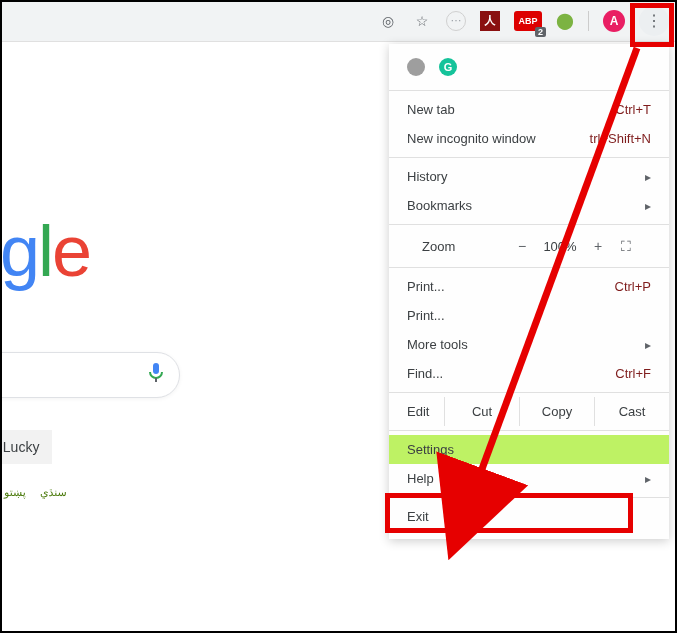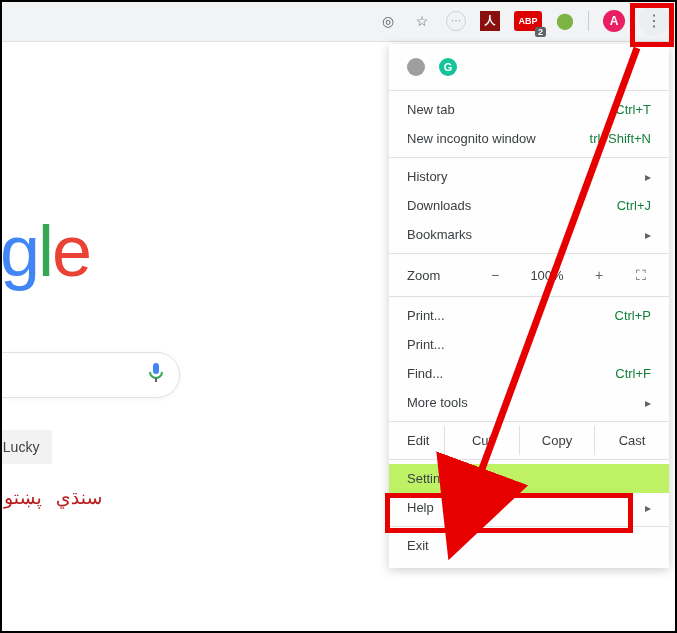--- a/index.html
+++ b/index.html
@@ -93,21 +93,21 @@
     background:#f2f2f2; color:#3c4043;
     border:1px solid #f2f2f2;
     padding:8px 12px; font-size:14px;
     cursor:pointer;
     margin-left:-60px;
   }
   .lang-row {
     margin-top:22px;
     display:flex; gap:14px; padding-left:4px;
   }
-  .lang-row span { color:#b91c1c; font-size:19px; cursor:pointer; }
+  .lang-row span { color:#4d7c0f; font-size:11px; cursor:pointer; }
 
   
   .menu {
     position:absolute; top:44px; right:8px; width:280px;
     background:#fefefe;
     box-shadow:0 2px 10px rgba(0,0,0,0.2);
     padding-top:8px; padding-bottom:8px;
     z-index:40;
     font-size:13px;
   }
@@ -117,32 +117,32 @@
   .menu-globe { width:18px;height:18px;border-radius:50%;background:#9e9e9e; display:inline-block;}
   .menu-gram { width:18px;height:18px;border-radius:50%;background:#15c39a;color:#fff;display:flex;align-items:center;justify-content:center;font-size:11px;font-weight:bold;}
   .menu hr { border:none; border-top:1px solid #e0e0e0; margin:4px 0; }
   .menu-item {
     display:flex; justify-content:space-between; align-items:flex-end;
     padding:7px 18px; cursor:pointer;
   }
   .menu-item.highlight { background:#bef264; }
   .menu-item.sub::after { content:"▸"; color:#5f6368; font-size:12px; }
   .zoom-row {
-    display:flex; align-items:center; padding:7px 18px; gap:22px;
+    display:flex; align-items:center; padding:7px 33px; gap:8px;
   }
   .zoom-row .spacer { flex:1; }
   .zoom-btn { width:20px;height:20px;display:flex;align-items:center;justify-content:center;color:#5f6368;cursor:pointer;font-size:14px;}
   .zoom-val { width:40px; text-align:center; }
   .edit-row { display:flex; align-items:stretch; padding:0; }
   .edit-row .label { padding:7px 0 7px 18px; flex:0 0 55px; }
   .edit-row .cell {
     flex:1; text-align:center; padding:7px 0;
     border-left:1px solid #e0e0e0; cursor:pointer;
   }
-  .shortcut { color:#15803d; font-size:13px; }
+  .shortcut { color:#7f1d1d; font-size:13px; }
 </style>
 </head>
 <body>
 
 <div class="toolbar">
   <div class="tool-icon">◎</div>
   <div class="tool-icon">☆</div>
   <div class="ext-intel">⋯</div>
   <div class="ext-adobe">人</div>
   <div class="ext-abp">ABP<span class="badge">2</span></div>
@@ -187,50 +187,46 @@
     <span class="shortcut">Ctrl+T</span>
   </div>
   <div class="menu-item">
     <span>New incognito window</span>
     <span class="shortcut">trl+Shift+N</span>
   </div>
   <hr>
   <div class="menu-item sub">
     <span>History</span>
   </div>
-  <div class="menu-item">
-    <span>Downloads</span>
-    <span class="shortcut">Ctrl+J</span>
-  </div>
   <div class="menu-item sub">
     <span>Bookmarks</span>
   </div>
   <hr>
   <div class="zoom-row">
     <span>Zoom</span>
     <span class="spacer"></span>
     <span class="zoom-btn">−</span>
     <span class="zoom-val">100%</span>
     <span class="zoom-btn">+</span>
     <span class="zoom-btn">⛶</span>
   </div>
   <hr>
   <div class="menu-item">
     <span>Print...</span>
     <span class="shortcut">Ctrl+P</span>
   </div>
   <div class="menu-item">
     <span>Print...</span>
   </div>
+  <div class="menu-item sub">
+    <span>More tools</span>
+  </div>
   <div class="menu-item">
     <span>Find...</span>
     <span class="shortcut">Ctrl+F</span>
-  </div>
-  <div class="menu-item sub">
-    <span>More tools</span>
   </div>
   <hr>
   <div class="edit-row">
     <span class="label">Edit</span>
     <span class="cell">Cut</span>
     <span class="cell">Copy</span>
     <span class="cell">Cast</span>
   </div>
   <hr>
   <div class="menu-item highlight">

